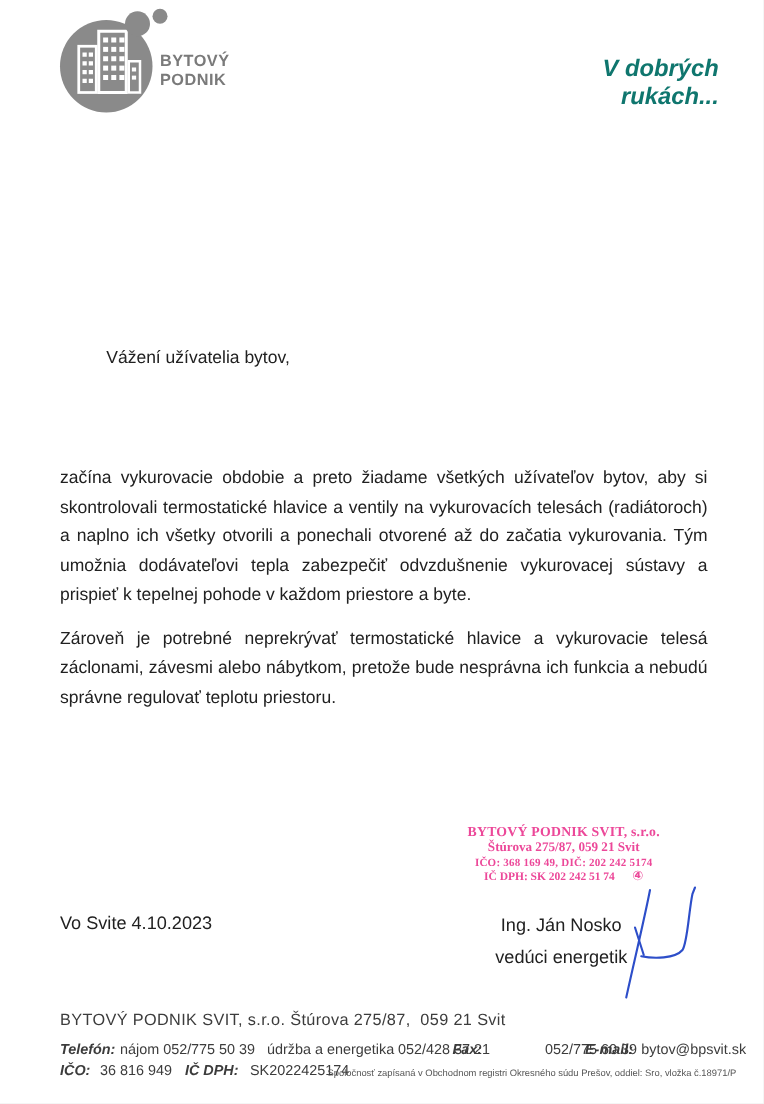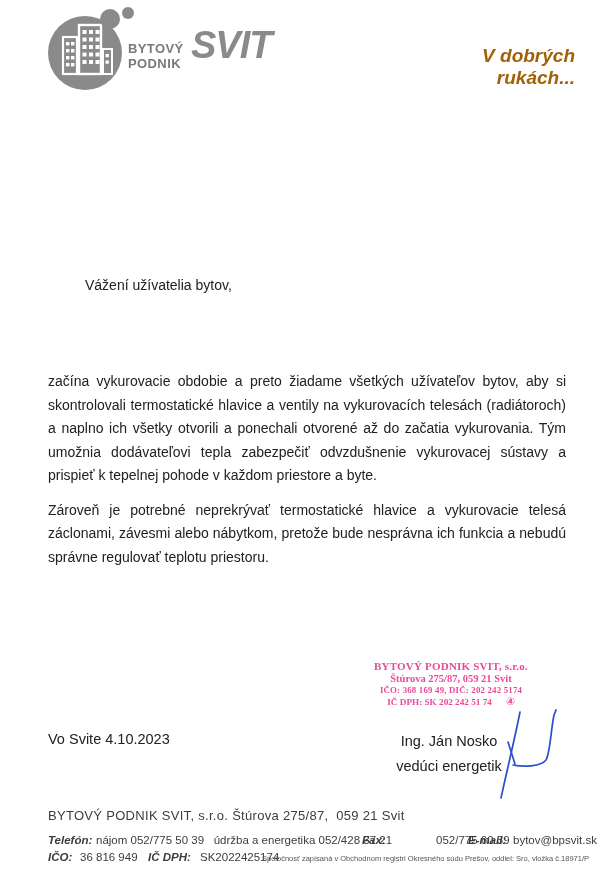--- a/index.html
+++ b/index.html
@@ -21,21 +21,21 @@
   }
   .brand-big{
     position:absolute;left:191px;top:24px;
     font-size:38px;font-weight:800;font-style:italic;
     letter-spacing:-1px;color:#8a8a8a;
   }
   .tagline{
     position:absolute;left:400px;top:45px;width:175px;
     text-align:right;
     font-size:19px;font-weight:700;font-style:italic;
-    color:#a16207;
+    color:#0f766e;
   }
   
   .salutation{position:absolute;left:85px;top:277px;font-size:14px;}
   .body-text{
     position:absolute;left:48px;top:370px;width:518px;
     font-size:14px;line-height:23.5px;
     text-align:justify;
   }
   .body-text p{margin:0 0 11px 0;}
   
@@ -121,21 +121,20 @@
 
       <circle class="logo-fill" cx="64" cy="14" r="10" fill="#8a8a8a"></circle>
       <circle class="logo-fill" cx="82" cy="8" r="6" fill="#8a8a8a"></circle>
     </g>
   </svg>
 
   <div class="brand-small">
     <div>BYTOVÝ</div>
     <div>PODNIK</div>
   </div>
-  <div class="brand-big">SVIT</div>
   <div class="tagline">V dobrých rukách...</div>
 
   <div class="salutation">Vážení užívatelia bytov,</div>
 
   <div class="body-text">
     <p>začína vykurovacie obdobie a preto žiadame všetkých užívateľov bytov, aby si skontrolovali termostatické hlavice a ventily na vykurovacích telesách (radiátoroch) a naplno ich všetky otvorili a ponechali otvorené až do začatia vykurovania. Tým umožnia dodávateľovi tepla zabezpečiť odvzdušnenie vykurovacej sústavy a prispieť k tepelnej pohode v každom priestore a byte.</p>
     <p>Zároveň je potrebné neprekrývať termostatické hlavice a vykurovacie telesá záclonami, závesmi alebo nábytkom, pretože bude nesprávna ich funkcia a nebudú správne regulovať teplotu priestoru.</p>
   </div>
 
   <div class="stamp">

